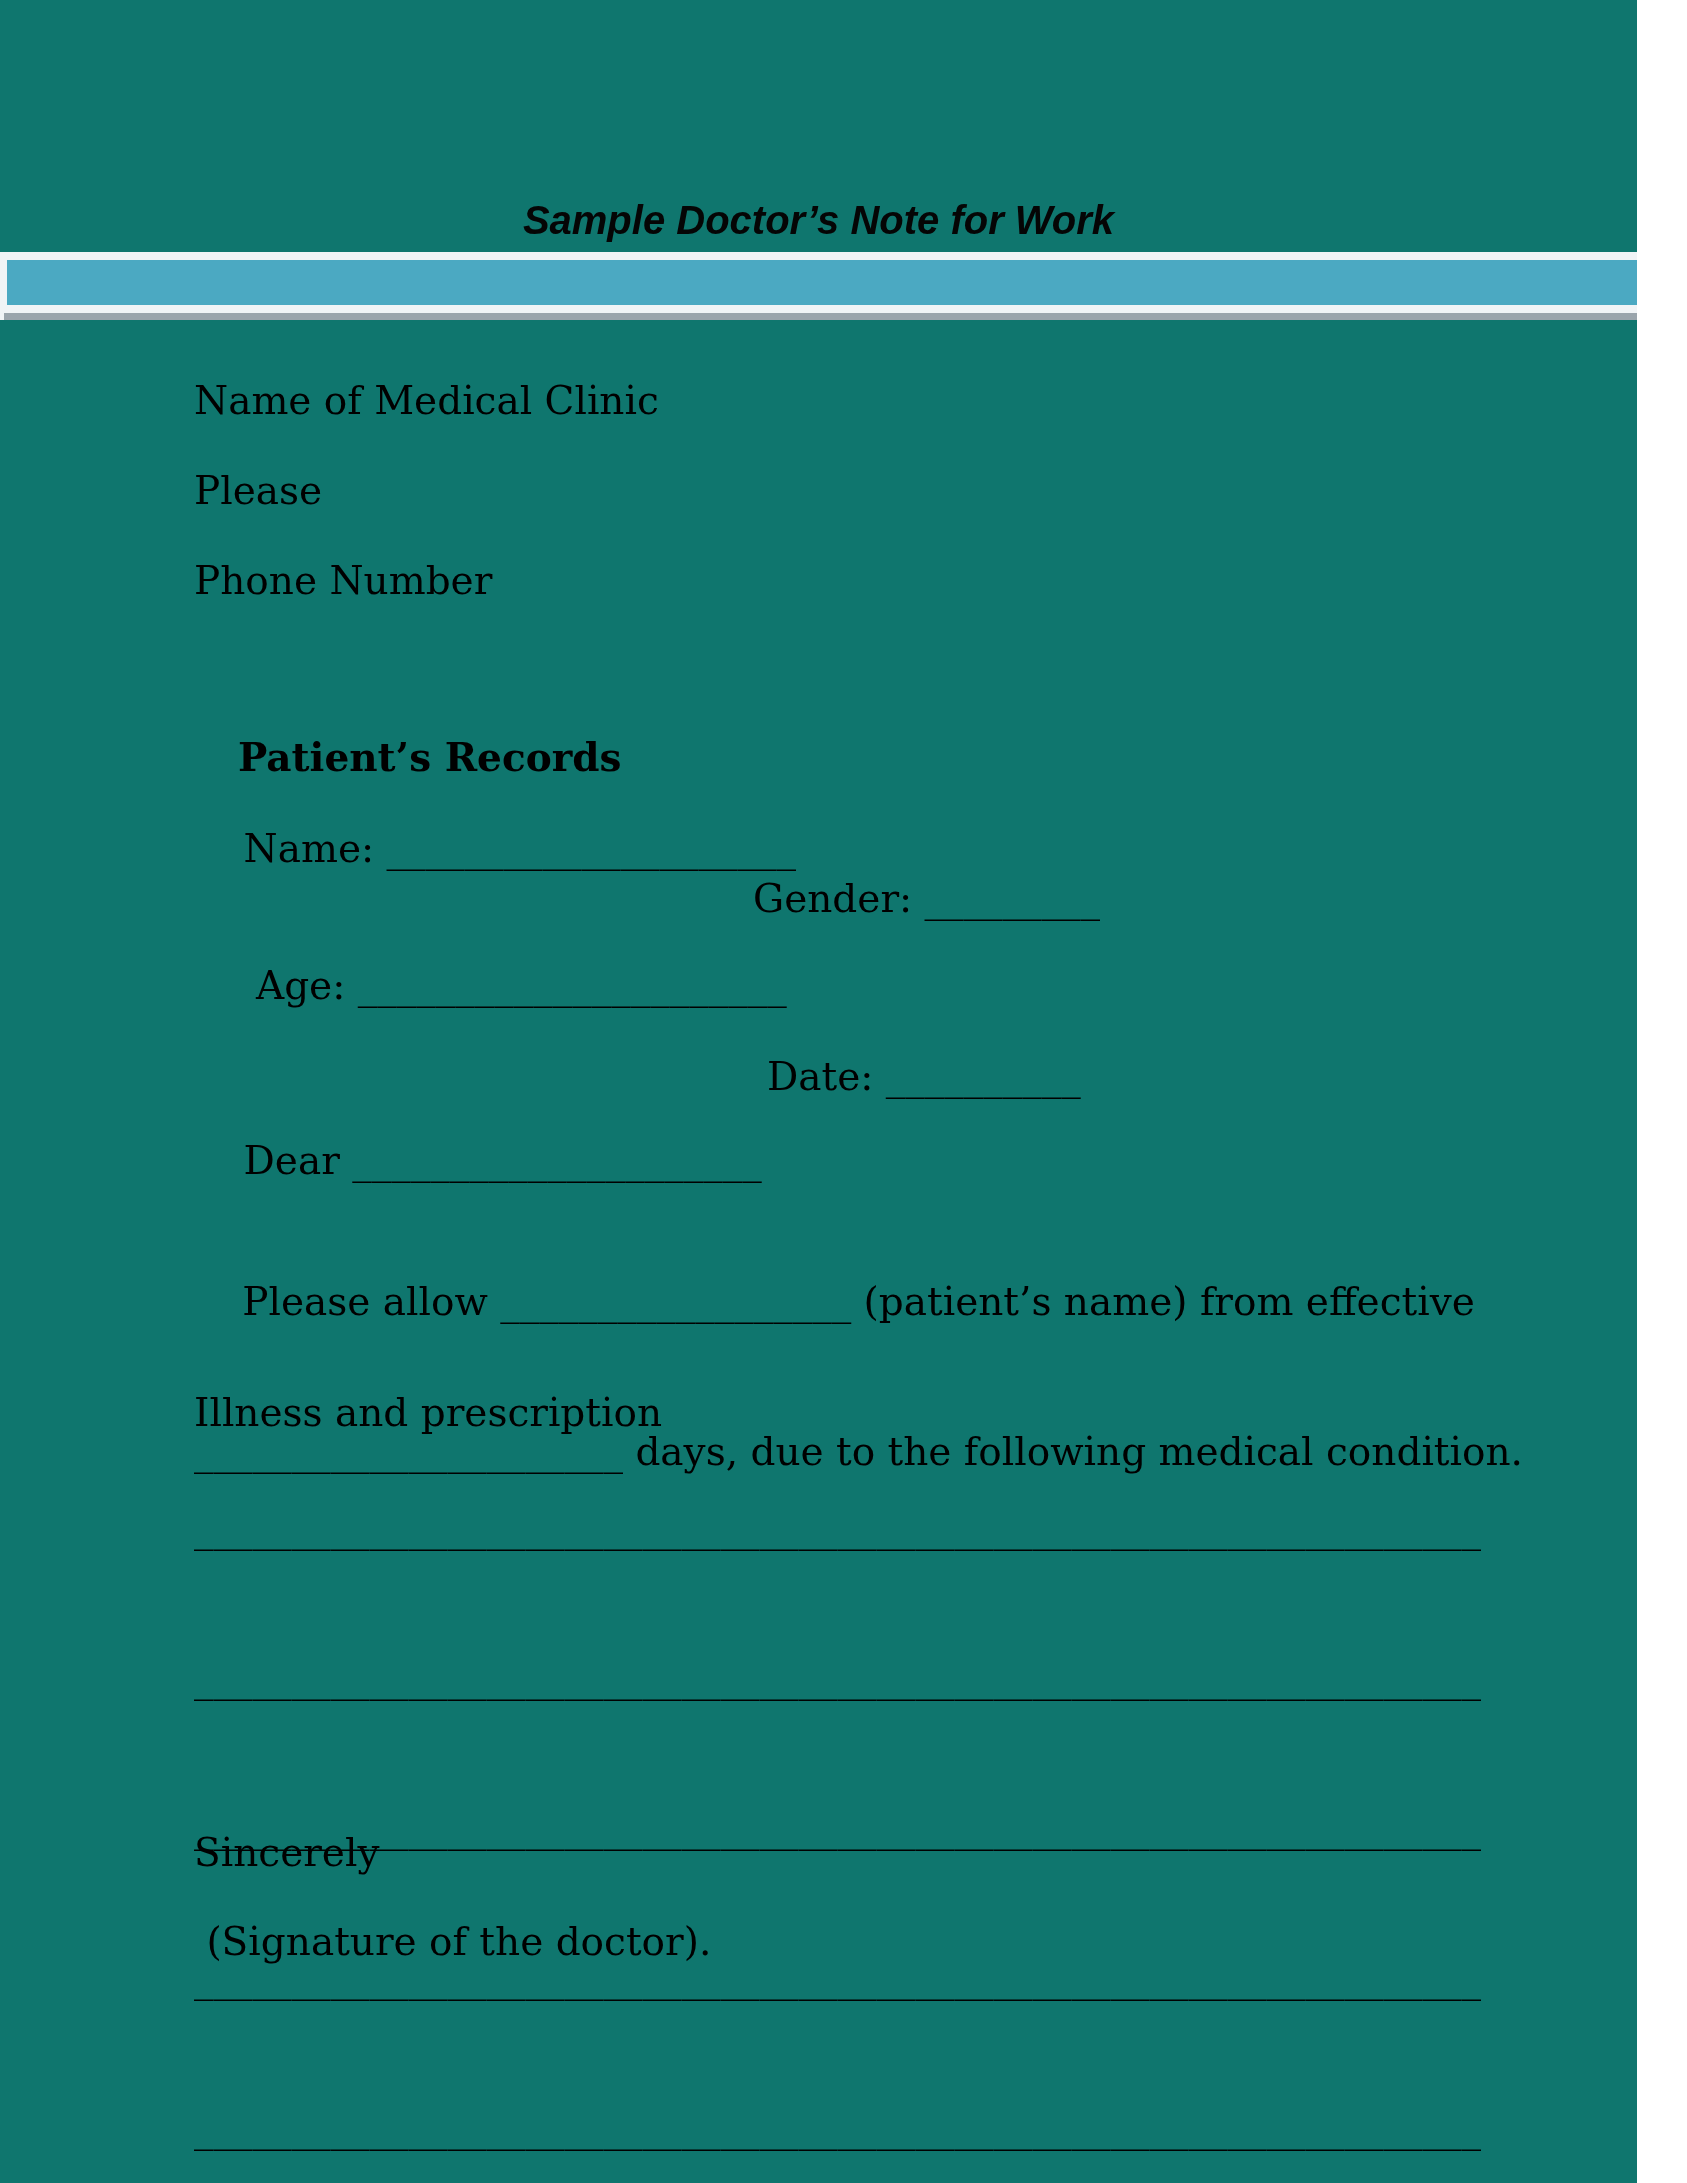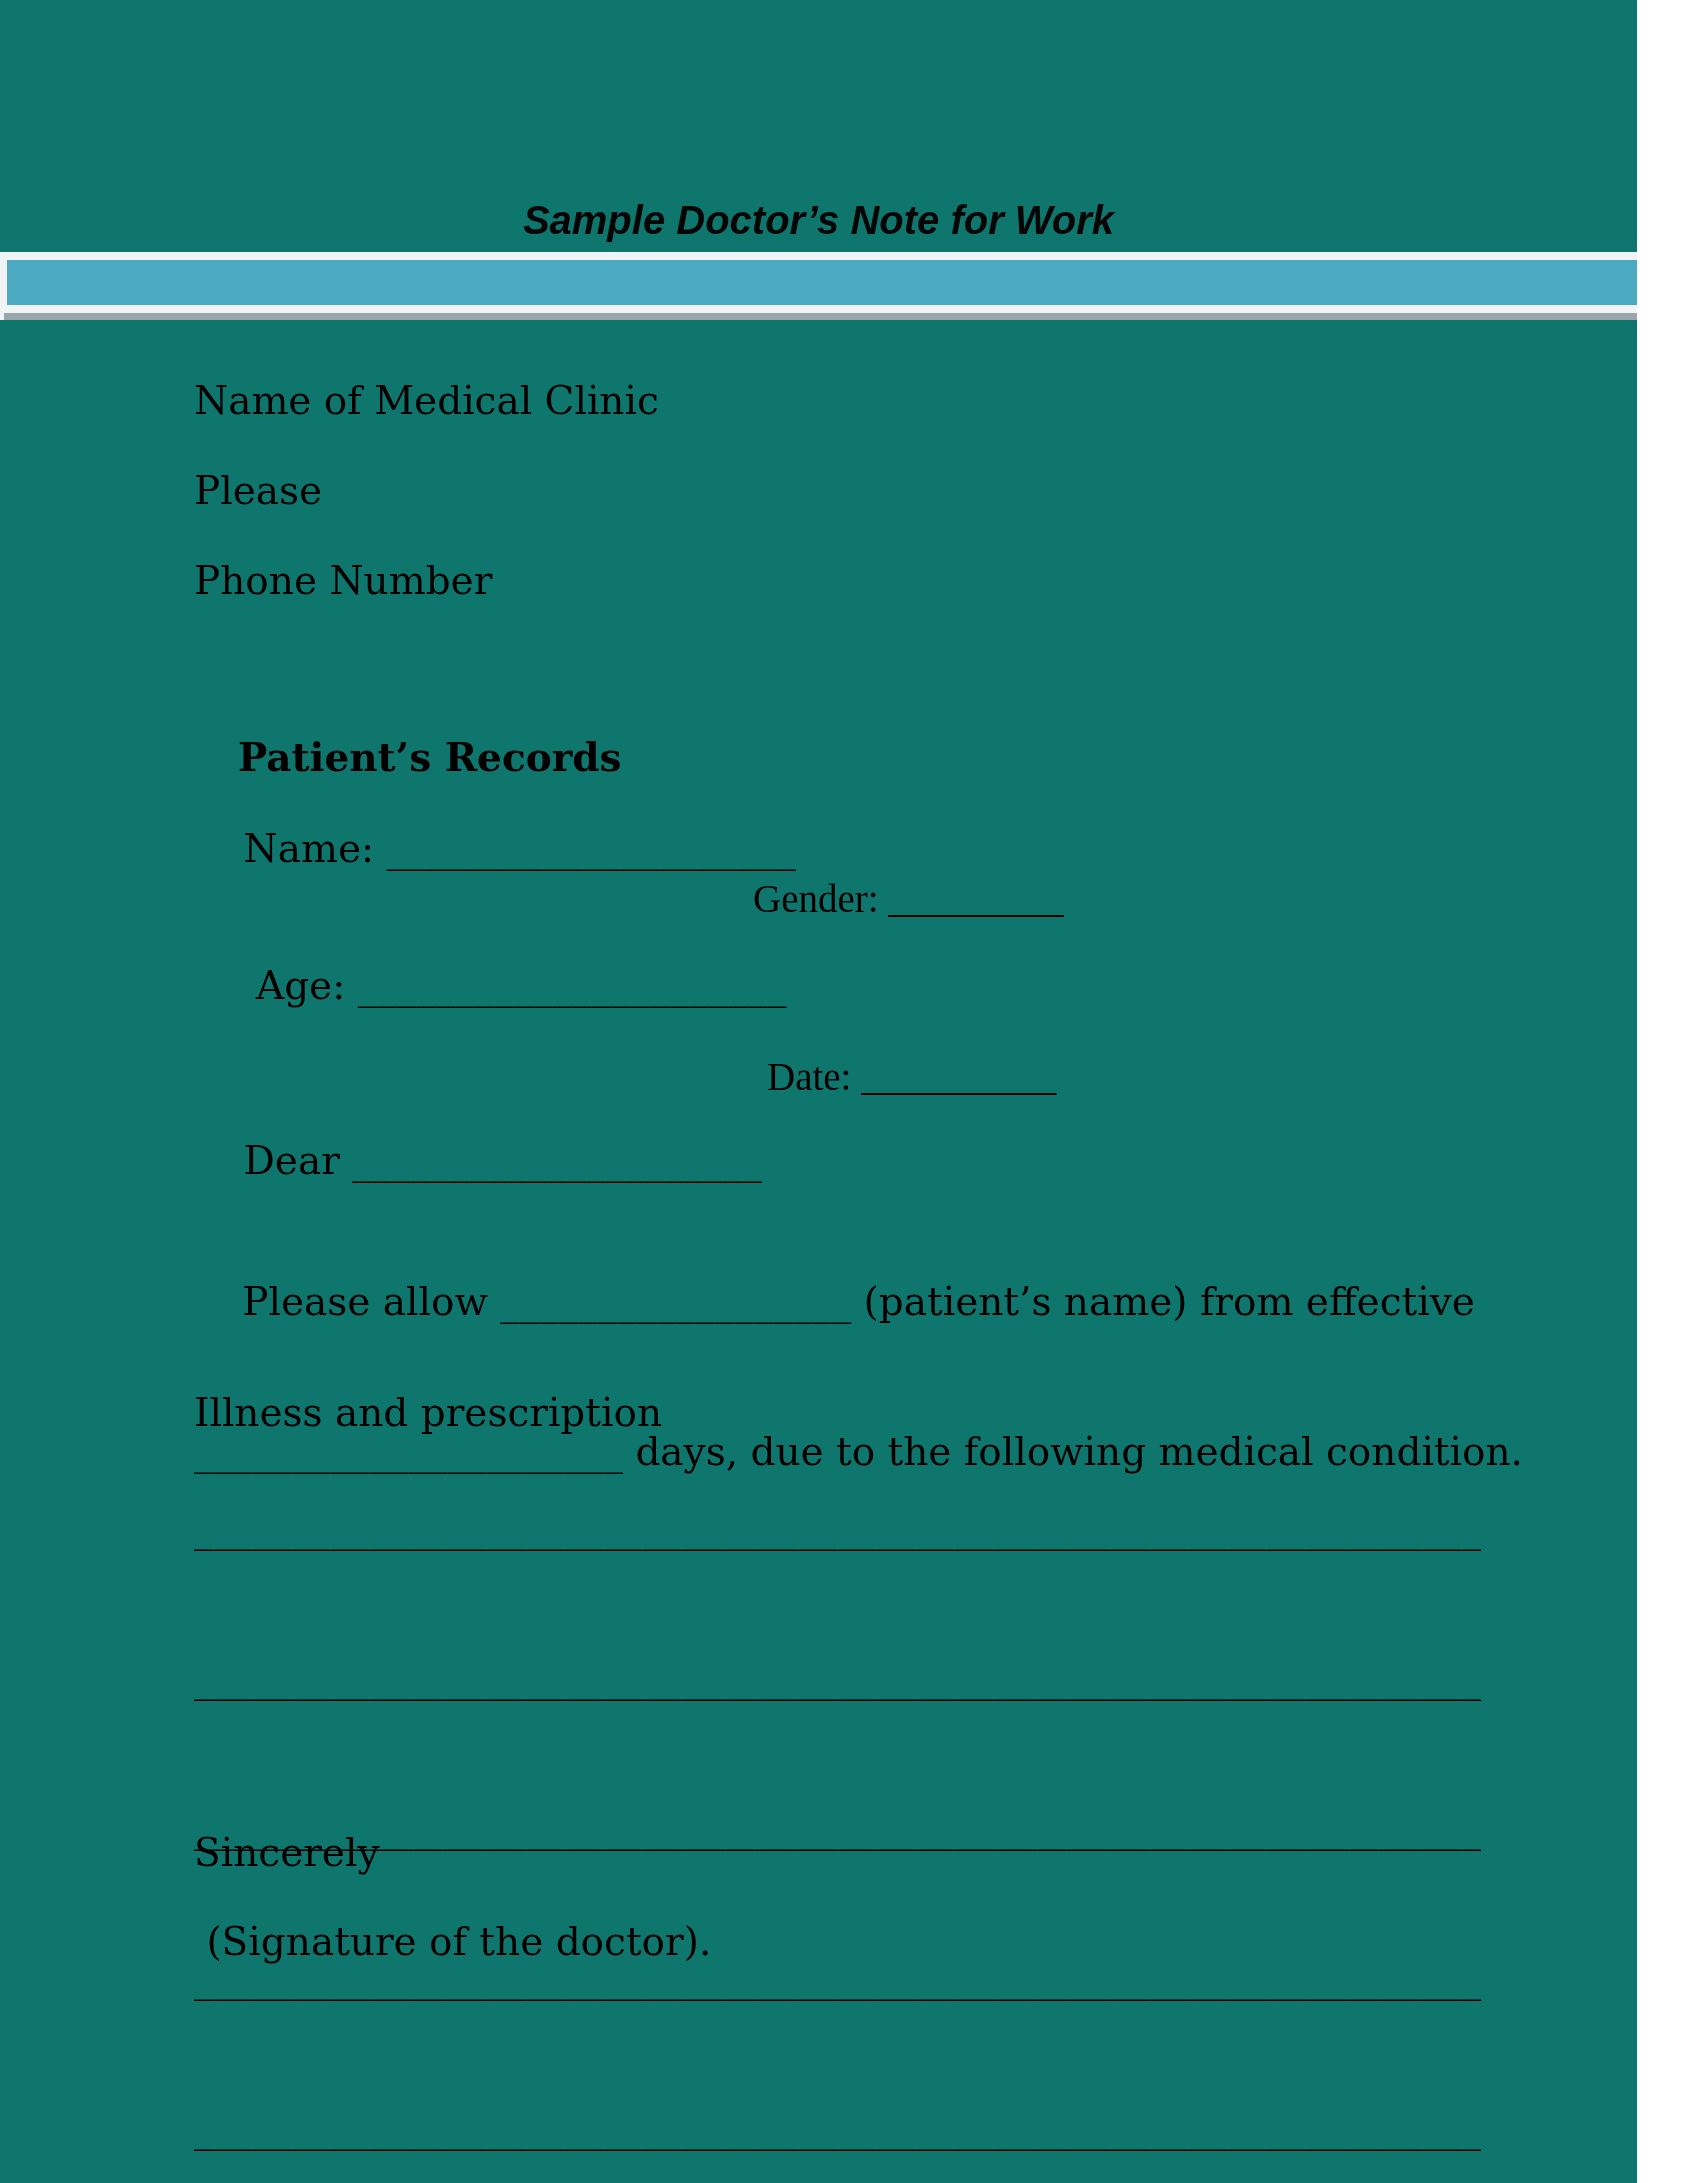--- a/index.html
+++ b/index.html
@@ -58,21 +58,21 @@
   
   .line {
     position: absolute;
     left: 194px;
     white-space: pre;
     font-size: 39px;
     line-height: 50px;
   }
   .bold { font-weight: bold; margin-left: 44px; }
 
-  .col2 { position: absolute; white-space: pre; font-family: Liberation Serif, serif; }
+  .col2 { position: absolute; white-space: pre; }
   .gender-col { left: 559px; }
   .date-col  { left: 573px; margin-top: 41px; }
 
   .para { line-height: 50px; text-align: center; }
 
   .blank-block {
     position: absolute;
     left: 194px;
     font-size: 39px;
     line-height: 50px;

